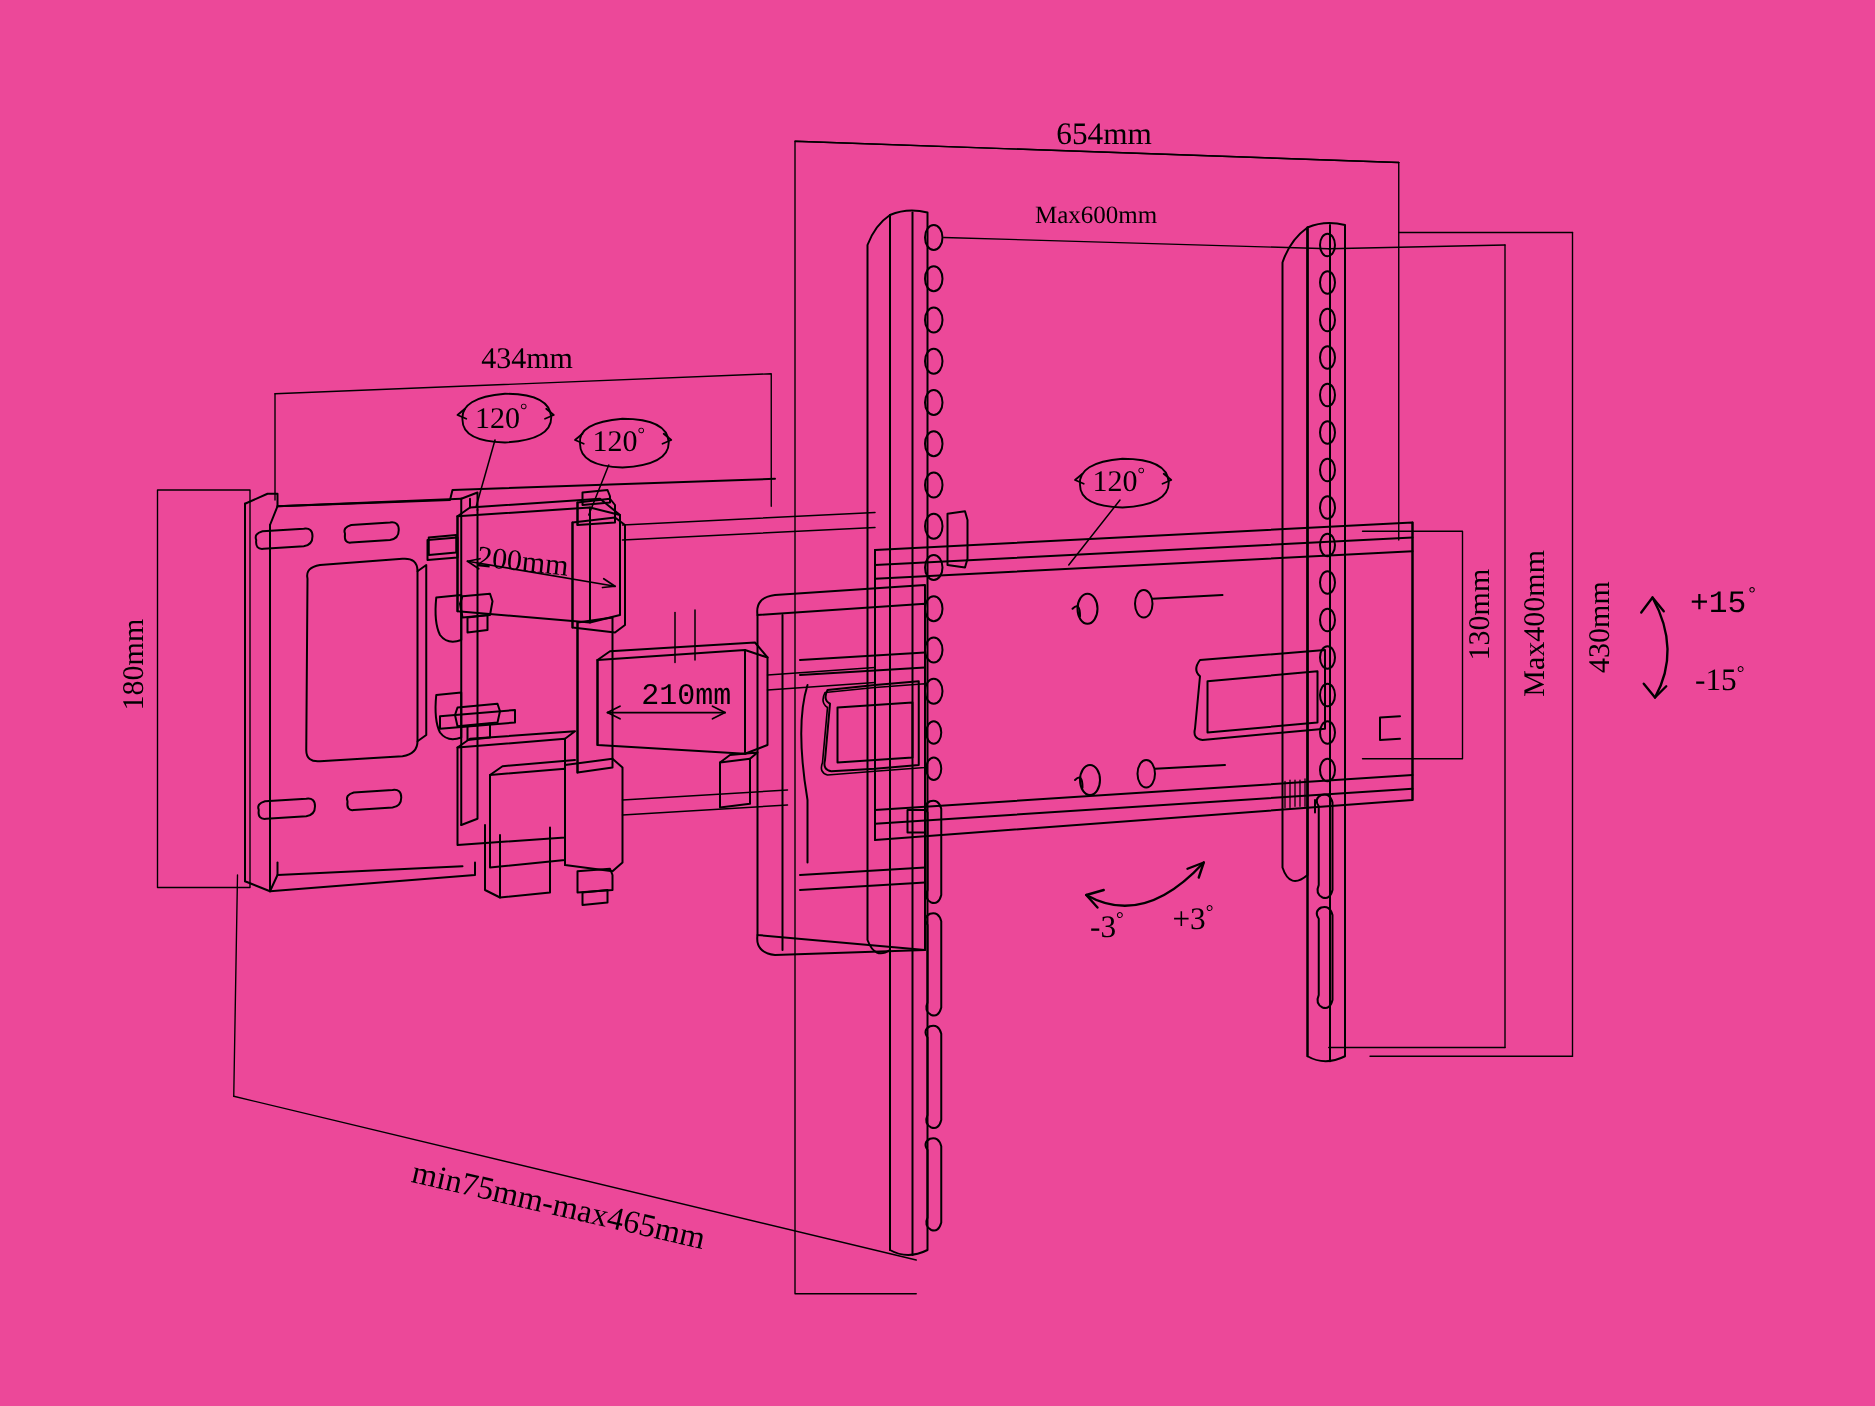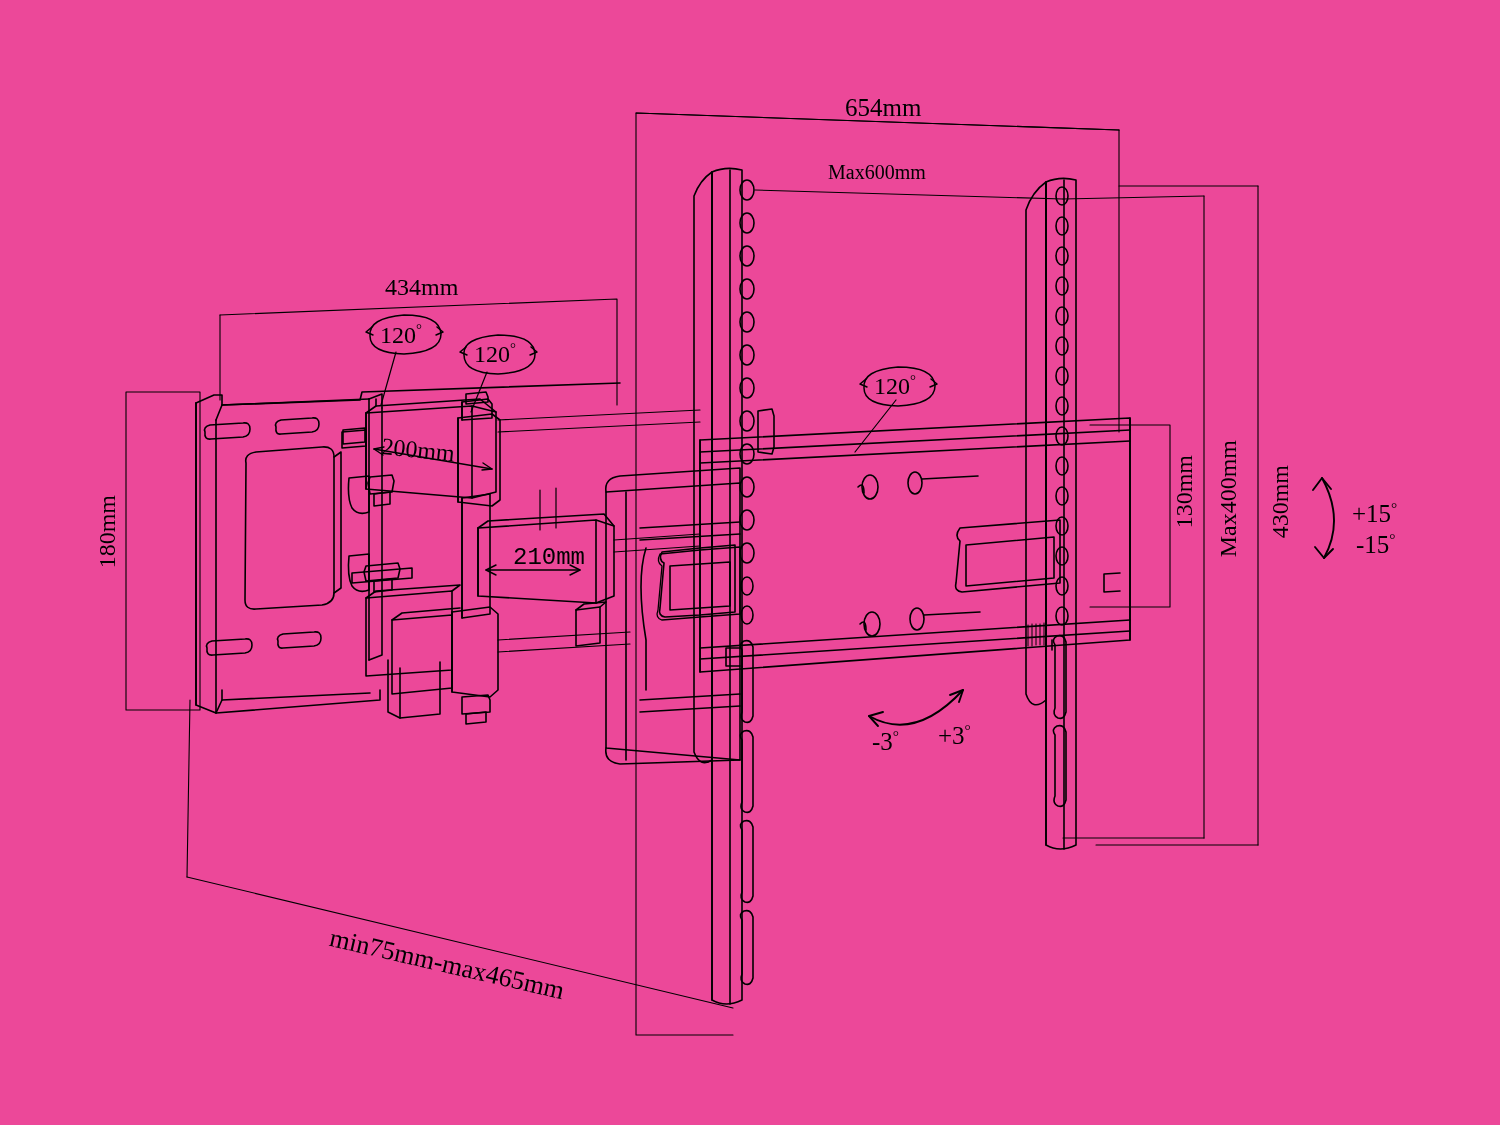--- a/index.html
+++ b/index.html
@@ -312,21 +312,21 @@
   <div class="lbl" style="left:513px; top:546px; font-size:24px;font-family:Liberation Mono, monospace;"><span>210mm</span></div>
 
   <div class="lbl" style="left:95px; top:495px; font-size:24px; writing-mode:vertical-rl; text-orientation:mixed; transform:rotate(180deg);"><span>180mm</span></div>
 
   <div class="lbl" style="left:1172px; top:455px; font-size:24px; writing-mode:vertical-rl; text-orientation:mixed; transform:rotate(180deg);"><span>130mm</span></div>
 
   <div class="lbl" style="left:1216px; top:440px; font-size:24px; writing-mode:vertical-rl; text-orientation:mixed; transform:rotate(180deg);"><span>Max400mm</span></div>
 
   <div class="lbl" style="left:1268px; top:465px; font-size:24px; writing-mode:vertical-rl; text-orientation:mixed; transform:rotate(180deg);"><span>430mm</span></div>
 
-  <div class="lbl" style="left:1352px; top:500px; font-size:25px;"><span>+15</span><span class="deg">°</span></div>
+  <div class="lbl" style="left:1352px; top:469px; font-size:25px;font-family:Liberation Mono, monospace;"><span>+15</span><span class="deg">°</span></div>
 
   <div class="lbl" style="left:1356px; top:531px; font-size:25px;"><span>-15</span><span class="deg">°</span></div>
 
   <div class="lbl" style="left:872px; top:728px; font-size:25px;"><span>-3</span><span class="deg">°</span></div>
 
   <div class="lbl" style="left:938px; top:722px; font-size:25px;"><span>+3</span><span class="deg">°</span></div>
 
   <div class="lbl" style="left:333px; top:925px; font-size:26px; transform:rotate(13deg); transform-origin:left top;"><span>min75mm-max465mm</span></div>
 
 </div>

